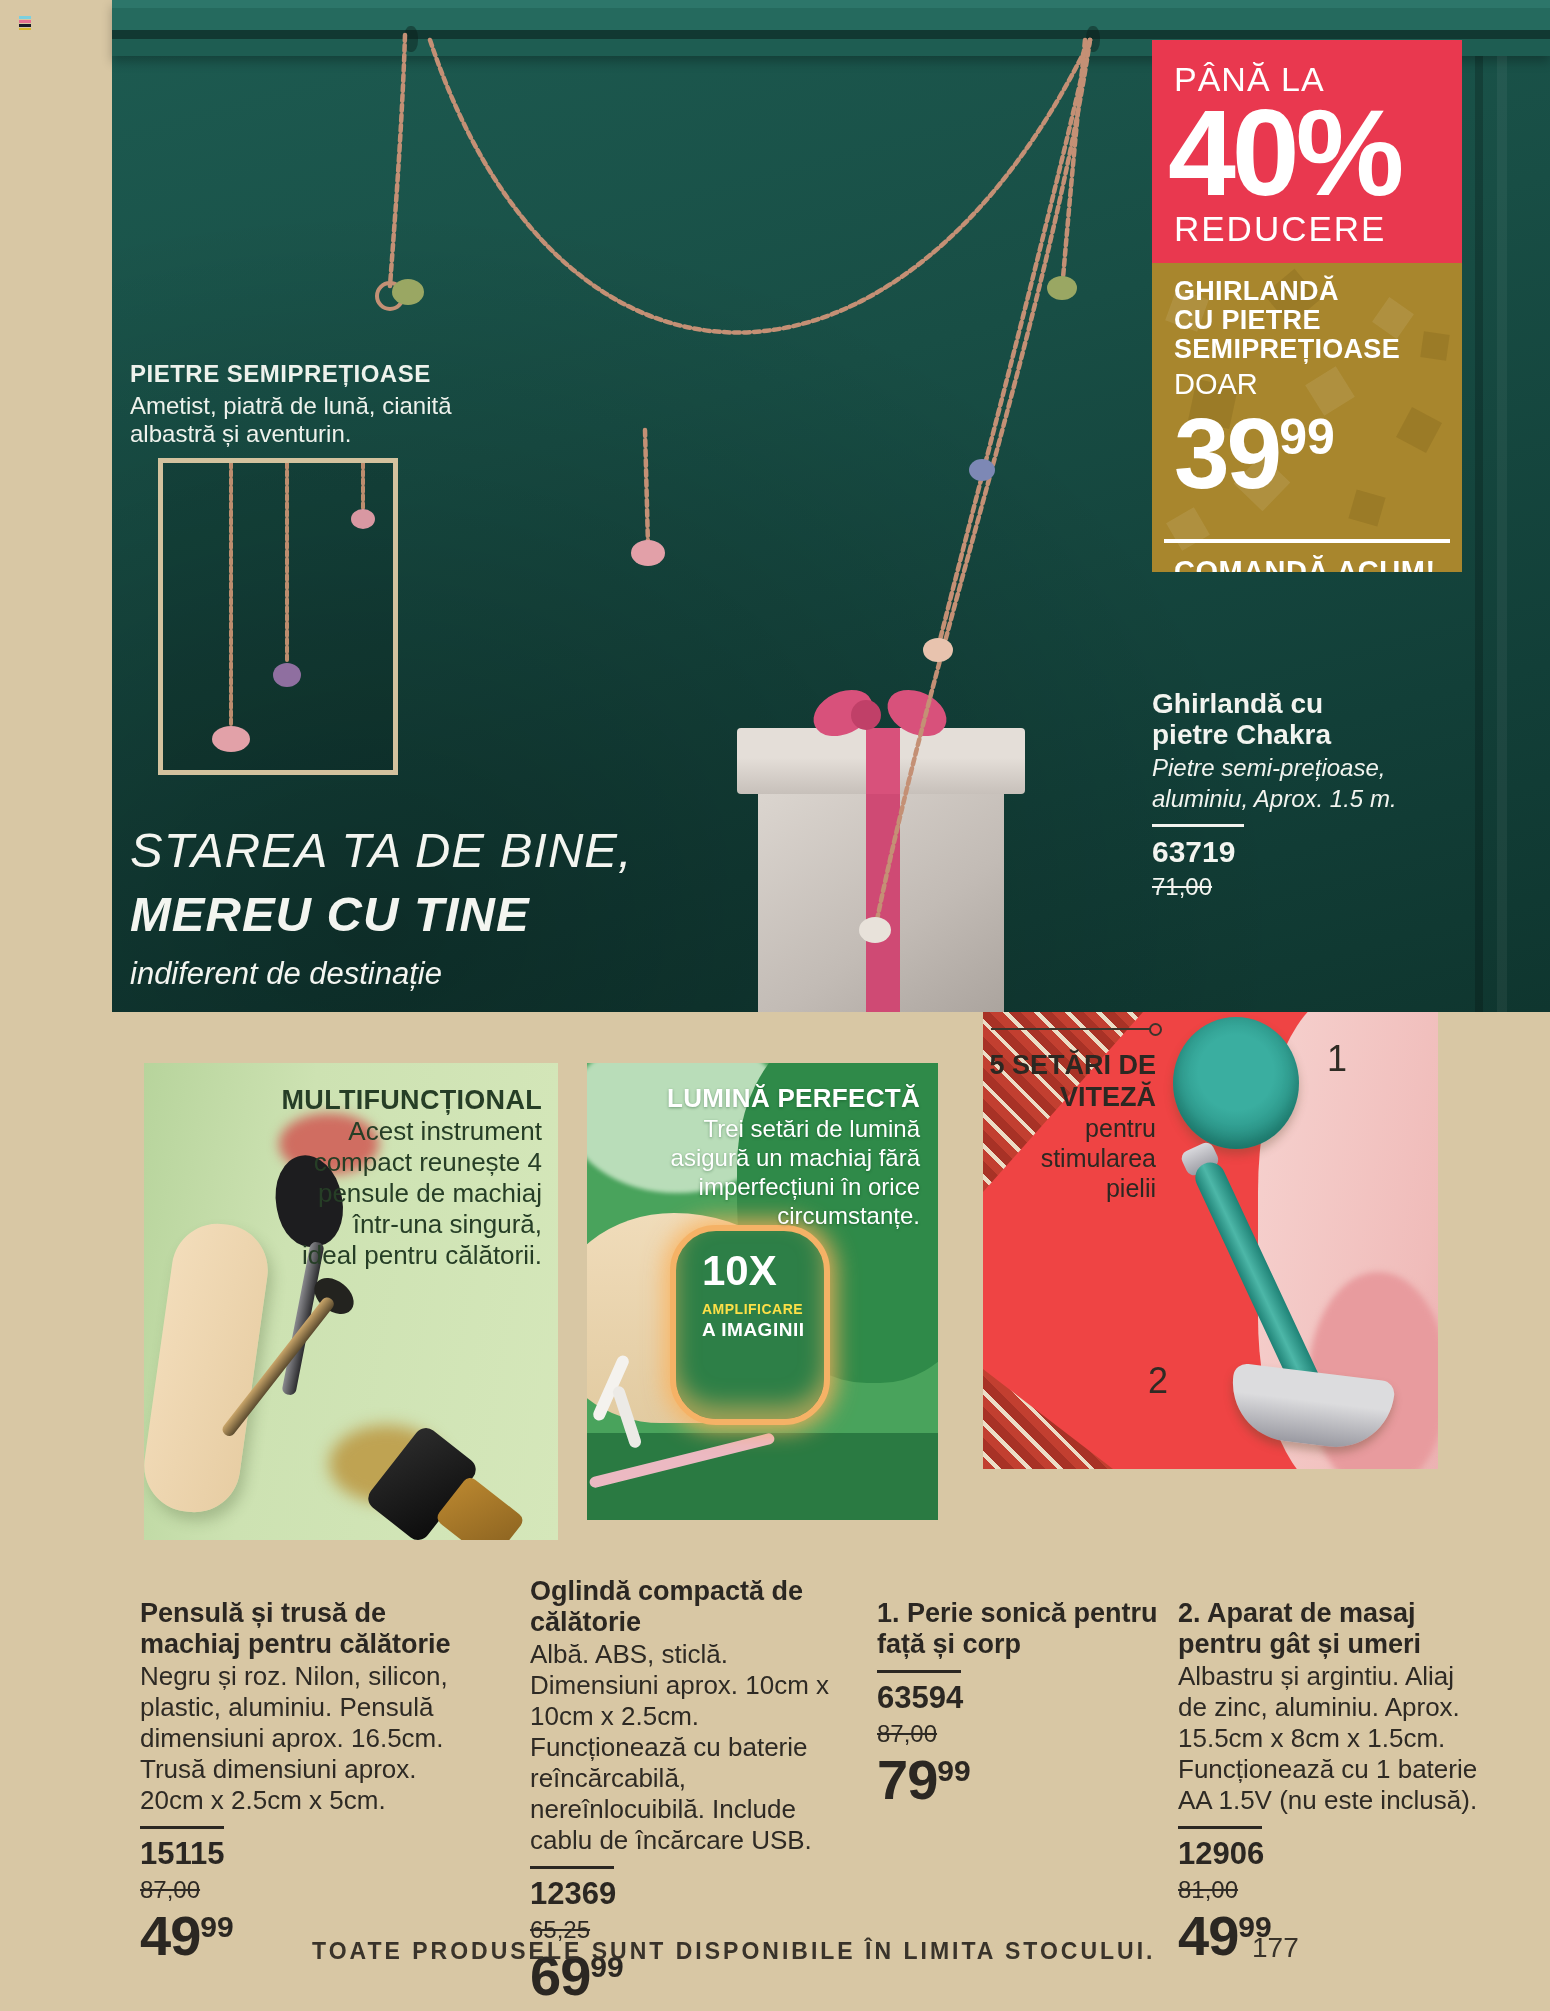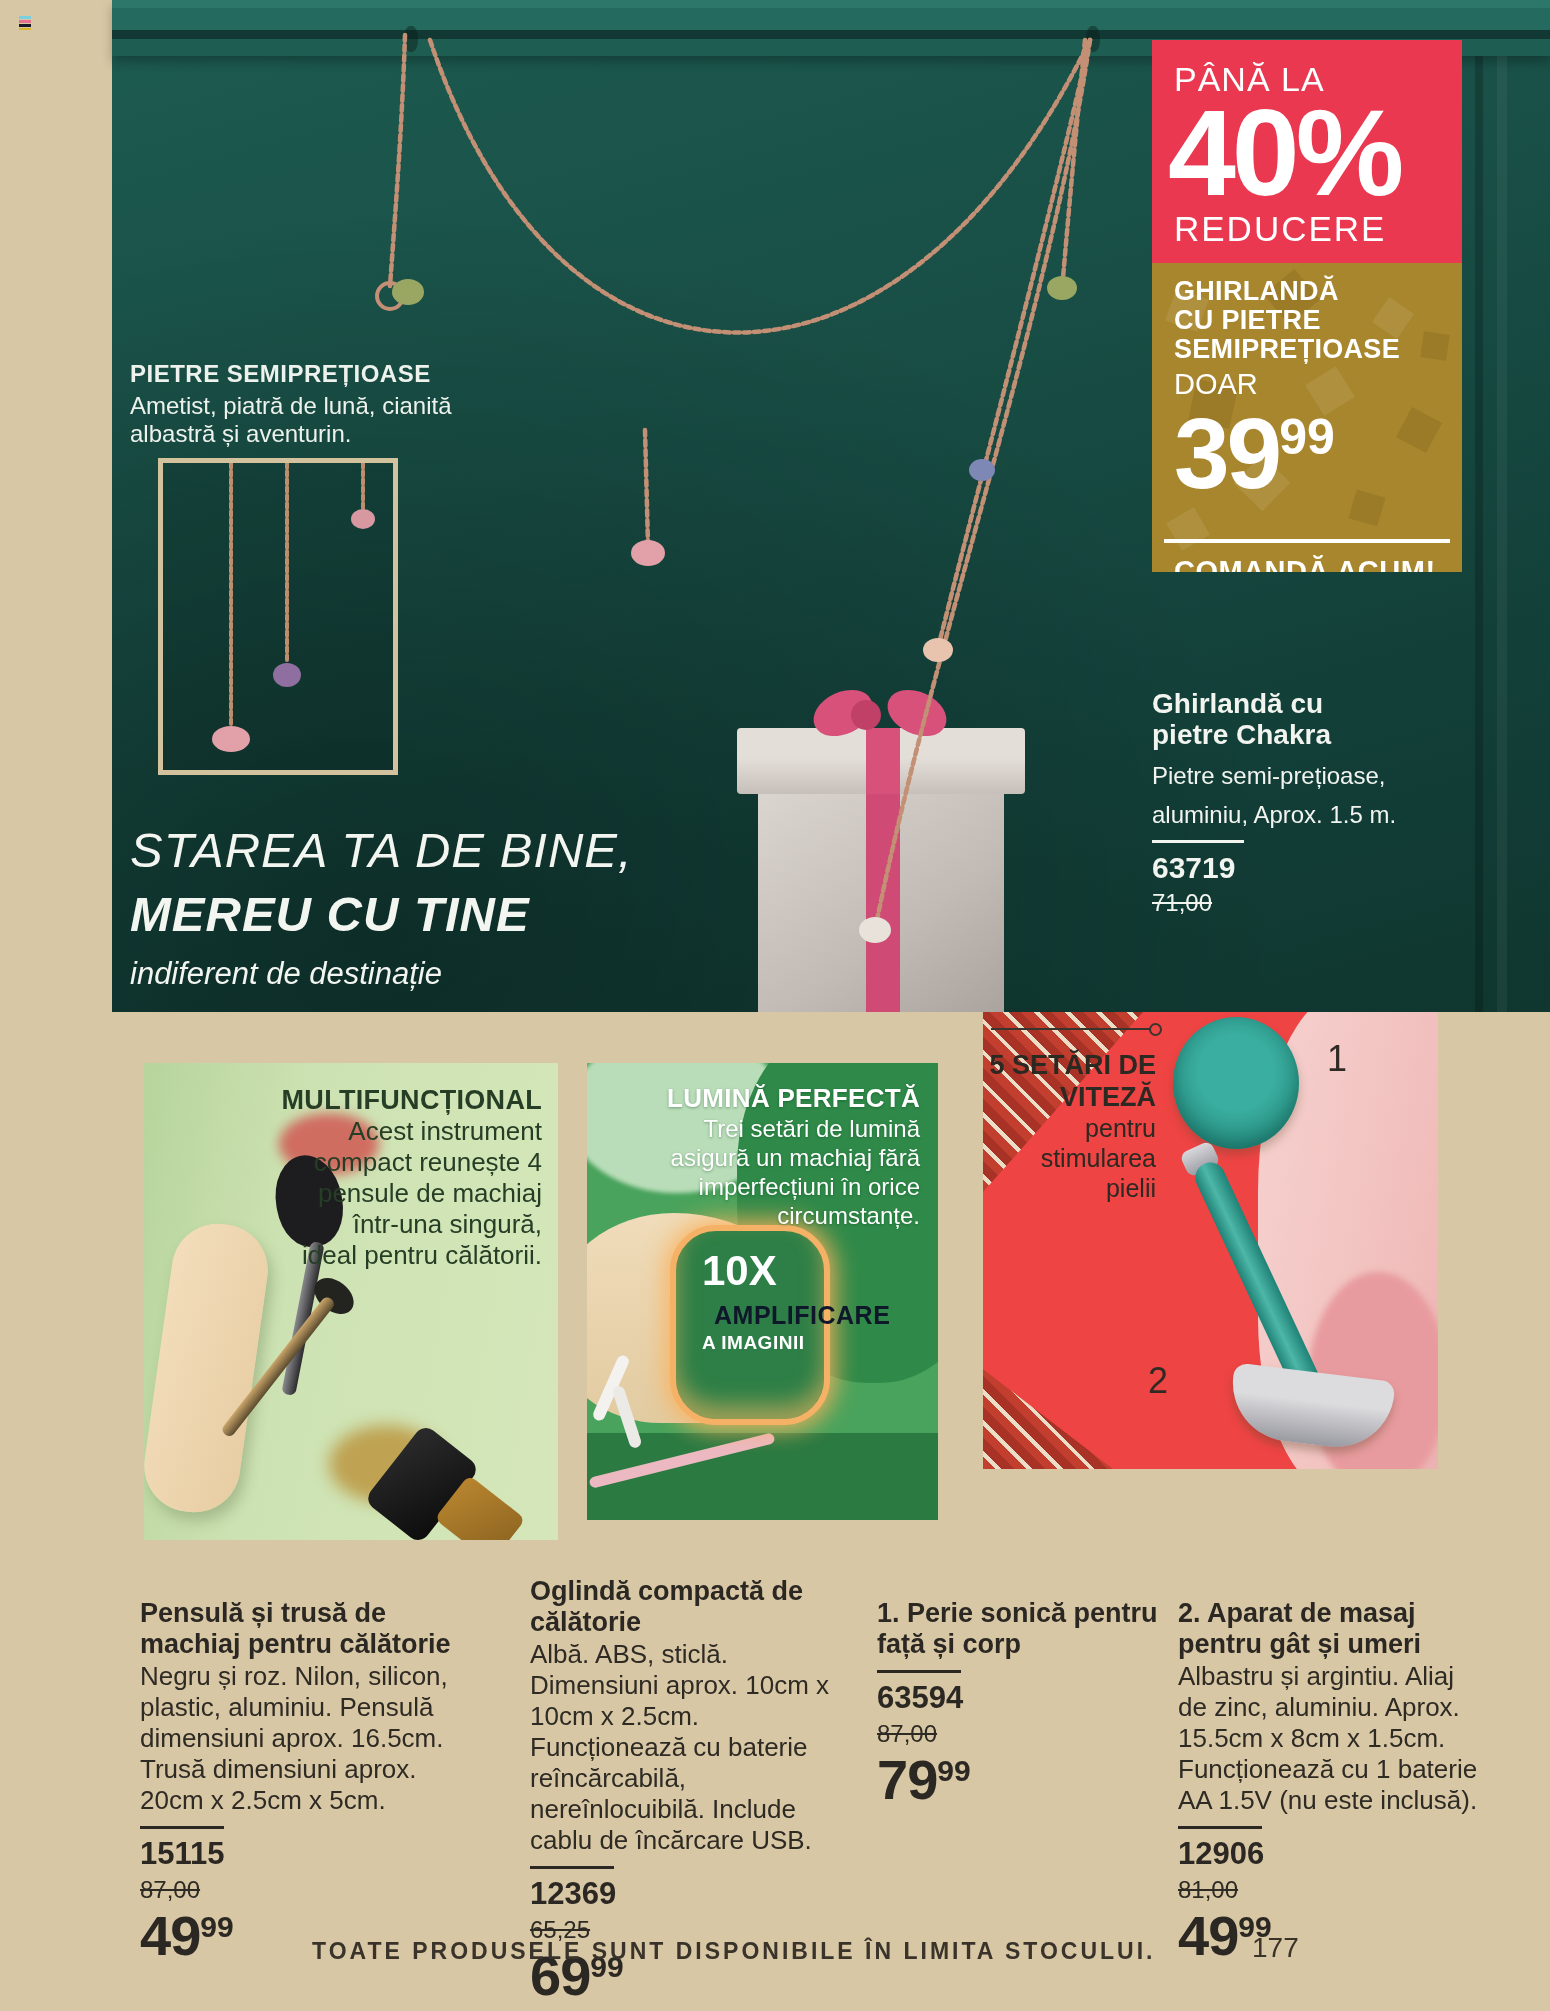--- a/index.html
+++ b/index.html
@@ -59,21 +59,21 @@
   .gold-doar{font-size:29px;line-height:34px;margin-top:3px;}
   .gold-price{margin-top:2px;line-height:100px;}
   .gold-price .int{font-size:100px;font-weight:bold;letter-spacing:-3px;}
   .gold-price .dec{font-size:50px;font-weight:bold;display:inline-block;transform:translateY(-34px);}
   .gold-rule{position:relative;margin:6px 0 0 12px;width:286px;height:4px;background:#fff;}
   .gold-cta{position:relative;margin:12px 0 0 22px;font-size:29px;font-weight:bold;letter-spacing:.5px;cursor:pointer;}
 
   
   .rp{left:1152px;top:688px;width:260px;color:#f2f4ef;}
   .rp-name{font-size:28px;font-weight:bold;line-height:31px;}
-  .rp-desc{font-size:24px;line-height:27px;margin-top:12px;}
+  .rp-desc{font-size:24px;line-height:27px;margin-top:4px;font-style:italic;}
   .rp-rule{width:92px;height:3px;background:#f2f4ef;margin-top:12px;}
   .rp-code{font-size:30px;font-weight:bold;margin-top:8px;}
   .rp-old{font-size:24px;margin-top:4px;text-decoration:line-through;}
 
   
   .tile1{left:144px;top:1063px;width:414px;height:477px;
     background:linear-gradient(100deg,#b7d49c 0%,#cde2b2 35%,#d5e7ba 100%);overflow:hidden;}
   .tile2{left:587px;top:1063px;width:351px;height:457px;background:#49a35c;overflow:hidden;}
   .tile3{left:983px;top:1012px;width:455px;height:457px;background:#ef4444;overflow:hidden;}
 
@@ -111,21 +111,21 @@
     background:#ecb9c2;transform:rotate(-14deg);}
   .t2-cable{left:18px;top:290px;width:12px;height:70px;border-radius:6px;background:#f4f2ee;transform:rotate(24deg);}
   .t2-cable2{left:34px;top:322px;width:12px;height:64px;border-radius:6px;background:#eceae6;transform:rotate(-18deg);}
   .tile2-text{position:absolute;top:20px;right:18px;text-align:right;color:#fff;text-shadow:0 1px 3px rgba(0,60,20,.4);}
   .tile2-title{font-size:26px;font-weight:bold;letter-spacing:.3px;}
   .tile2-line{font-size:24px;line-height:29px;}
   .mirror{left:83px;top:162px;width:160px;height:200px;border-radius:46px;
     border:6px solid #f5b266;background:#2d7f47;box-sizing:border-box;
     box-shadow:0 0 22px 6px rgba(250,178,92,.85), inset 0 -14px 22px rgba(255,190,100,.55);}
   .mirror-10x{margin:16px 0 0 26px;font-size:42px;font-weight:bold;color:#fff;}
-  .mirror-l2{margin:6px 0 0 38px;font-size:25px;font-weight:bold;color:#0f172a;letter-spacing:.5px;}
+  .mirror-l2{margin:6px 0 0 26px;font-size:14px;font-weight:bold;color:#fde047;letter-spacing:.5px;}
   .mirror-l3{margin:2px 0 0 26px;font-size:19px;font-weight:bold;color:#fff;letter-spacing:.5px;}
 
   .t3-knit-tl{left:0;top:0;width:160px;height:180px;
     background:repeating-linear-gradient(45deg,#c23f30 0 9px,#ecddc6 9px 13px,#a83226 13px 22px);
     clip-path:polygon(0 0,100% 0,0 100%);}
   .t3-knit-bl{left:0;bottom:0;width:130px;height:100px;
     background:repeating-linear-gradient(45deg,#c23f30 0 9px,#ecddc6 9px 13px,#a83226 13px 22px);
     clip-path:polygon(0 0,0 100%,100% 100%);}
   .t3-pink{right:-40px;top:-20px;width:220px;height:500px;border-radius:40% 0 0 35%;
     background:linear-gradient(100deg,#f6d2cf,#f0bcba 70%,#e8a9ab);}

